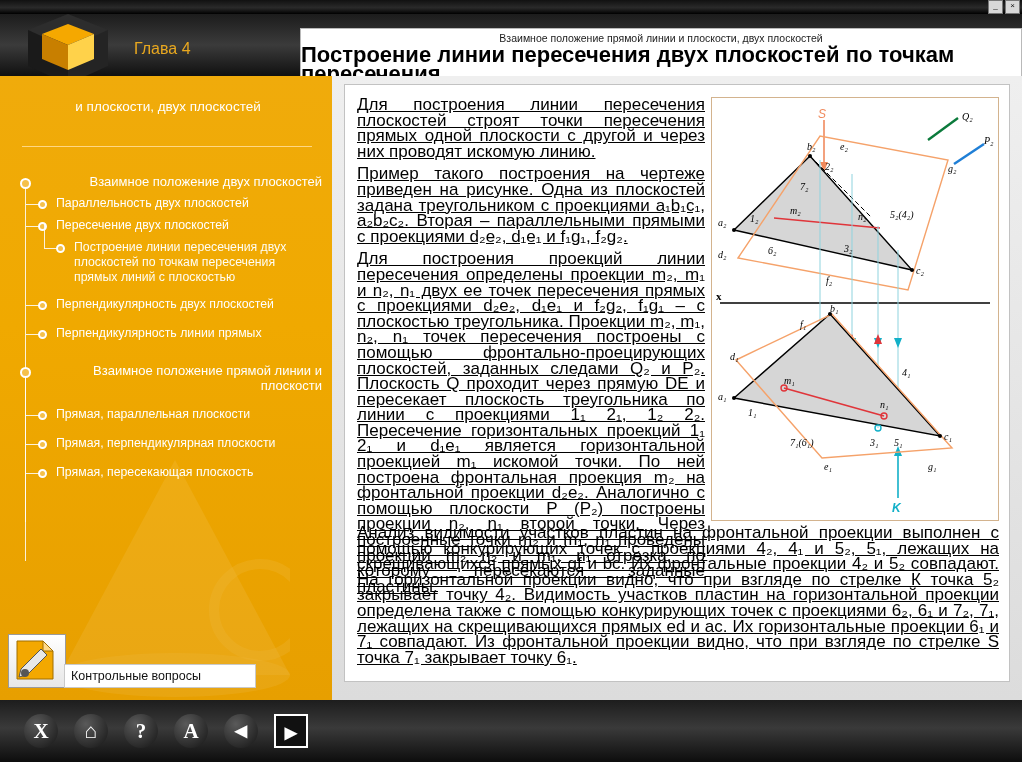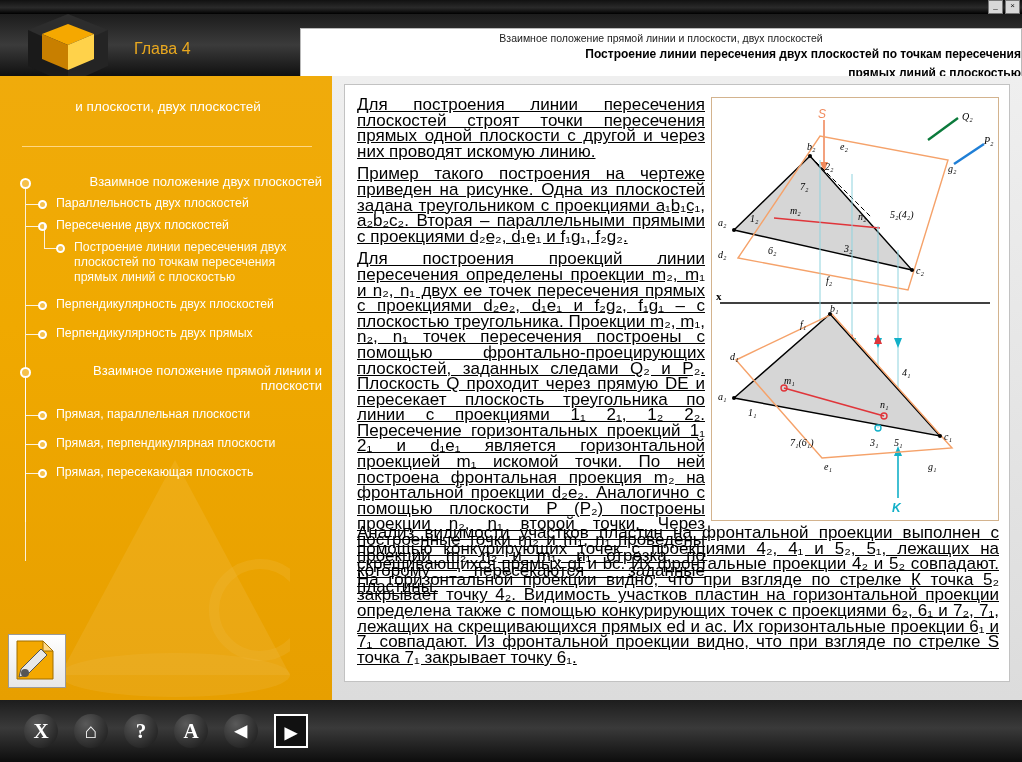--- a/index.html
+++ b/index.html
@@ -35,21 +35,21 @@
   .logo svg{display:block;}
 
   .title-panel{
     position:absolute;left:300px;top:14px;width:722px;height:62px;
     background:#ffffff;border:1px solid #b9b9b9;box-sizing:border-box;
   }
   .title-small{
     text-align:center;font-size:10.5px;color:#1b1b1b;margin-top:3px;
   }
   .title-big{
-    text-align:right;font-size:12px;font-weight:bold;color:#000;
+    text-align:left;font-size:22px;font-weight:bold;color:#000;
     line-height:19px;margin-top:1px;
   }
 
   
   .sidebar{
     position:absolute;left:0;top:76px;width:332px;height:624px;
     background:linear-gradient(to bottom,#f0ab0b 0%,#f0a900 40%,#e79f00 100%);
     overflow:hidden;
   }
   .side-cone{
@@ -212,21 +212,21 @@
 
         <div class="node lvl1" style="margin-top:12px;">
           <span class="bullet small"></span>
           <div class="hline" style="left:14px;top:8px;width:14px;"></div>
           <div class="node-label">Перпендикулярность двух плоскостей</div>
         </div>
 
         <div class="node lvl1" style="margin-top:14px;">
           <span class="bullet small"></span>
           <div class="hline" style="left:14px;top:8px;width:14px;"></div>
-          <div class="node-label">Перпендикулярность двух прямых</div>
+          <div class="node-label">Перпендикулярность линии прямых</div>
         </div>
       </div>
 
       <div style="position:relative;margin-top:22px;">
         <div class="vline" style="left:13px;top:8px;height:190px;"></div>
 
         <div class="node lvl0">
           <span class="bullet"></span>
           <div class="node-label">Взаимное положение прямой линии и плоскости</div>
         </div>
@@ -253,20 +253,21 @@
 
     <div class="quest">
       <div class="quest-icon">
         <svg width="54" height="50" viewBox="0 0 54 50">
           <path d="M8 6 h26 l10 10 v28 h-36 z" fill="#f3a800" stroke="#a06f00"></path>
           <path d="M34 6 v10 h10 z" fill="#ffd98a" stroke="#a06f00"></path>
           <path d="M12 34 l20 -20 6 6 -20 20 -8 2 z" fill="#e8e8e8" stroke="#555"></path>
           <circle cx="16" cy="38" r="4" fill="#555"></circle>
         </svg>
       </div>
+      <div class="quest-label">Контрольные вопросы</div>
     </div>
   </div>
 
   <div class="content">
     <div class="card">
 
       <div class="col-left txt">
         <p class="p">Для построения линии пересечения плоскостей строят точки пересечения прямых одной плоскости с другой и через них проводят искомую линию.</p>
         <p class="p">Пример такого построения на чертеже приведен на рисунке. Одна из плоскостей задана треугольником с проекциями a₁b₁c₁, a₂b₂c₂. Вторая – параллельными прямыми с проекциями d₂e₂, d₁e₁ и f₁g₁, f₂g₂.</p>
         <p class="p">Для построения проекций линии пересечения определены проекции m₂, m₁ и n₂, n₁ двух ее точек пересечения прямых с проекциями d₂e₂, d₁e₁ и f₂g₂, f₁g₁ – с плоскостью треугольника. Проекции m₂, m₁, n₂, n₁ точек пересечения построены с помощью фронтально-проецирующих плоскостей, заданных следами Q₂ и P₂. Плоскость Q проходит через прямую DE и пересекает плоскость треугольника по линии с проекциями 1₁ 2₁, 1₂ 2₂. Пересечение горизонтальных проекций 1₁ 2₁ и d₁e₁ является горизонтальной проекцией m₁ искомой точки. По ней построена фронтальная проекция m₂ на фронтальной проекции d₂e₂. Аналогично с помощью плоскости P (P₂) построены проекции n₂, n₁ второй точки. Через построенные точки m₂ и m₁, n₁ проведены проекции m₂ n₂ и m₁, n₁ отрезка, по которому пересекаются заданные пластины.</p>

